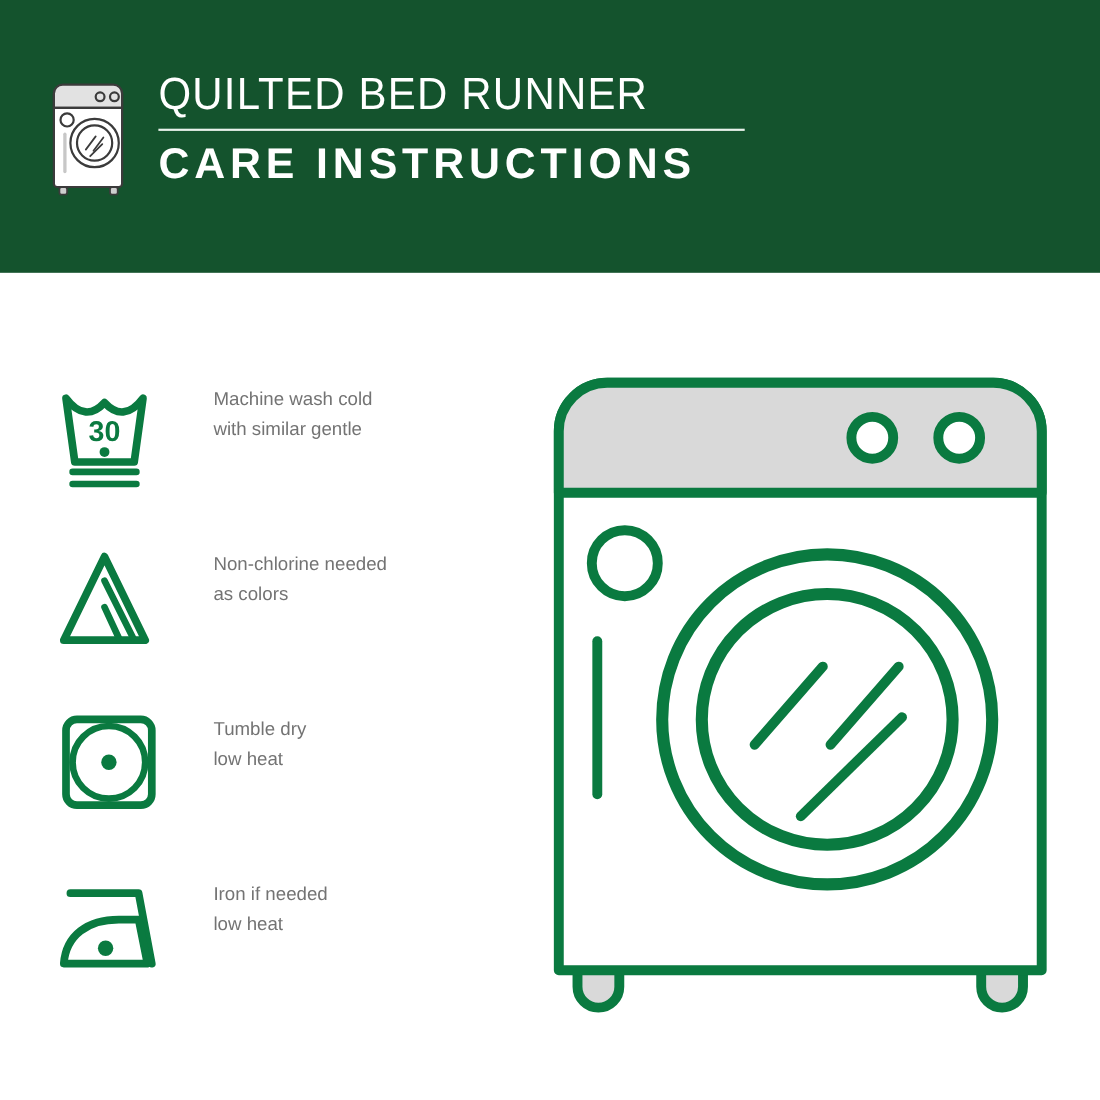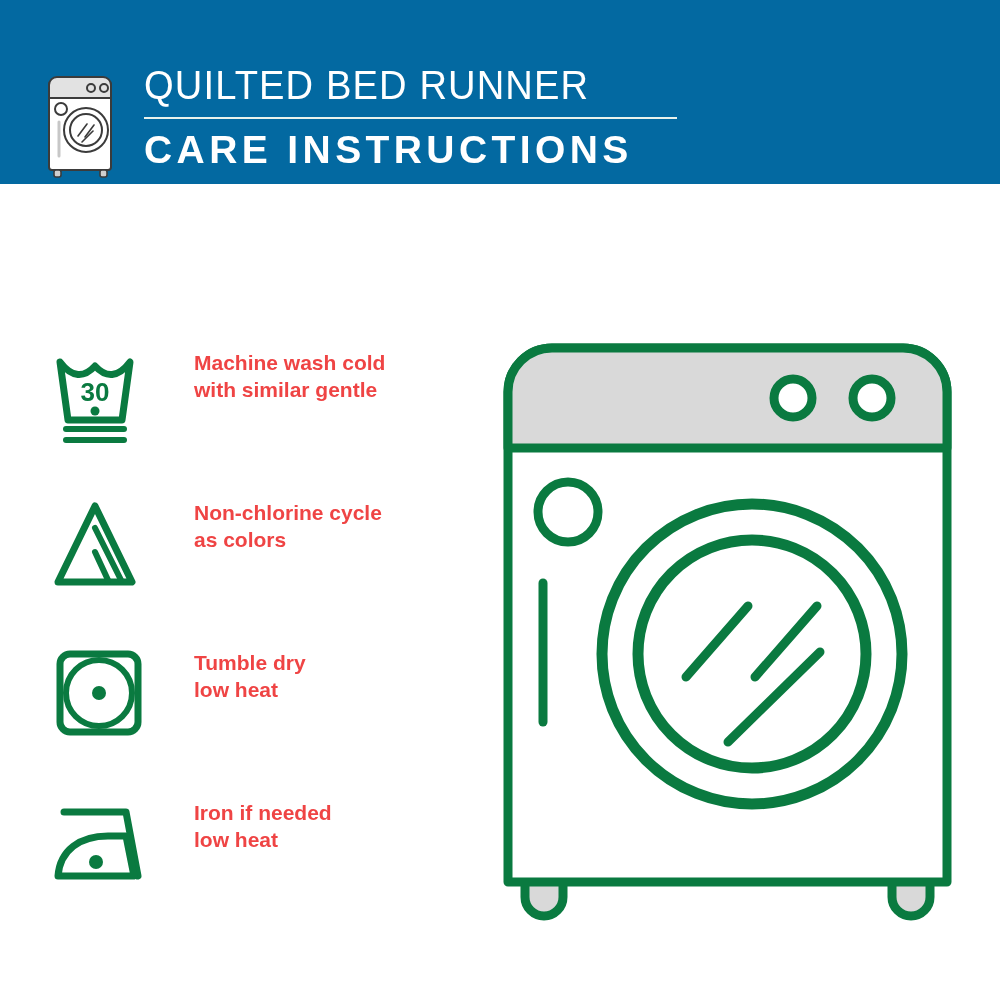--- a/index.html
+++ b/index.html
@@ -14,22 +14,22 @@
     overflow: hidden;
     position: relative;
   }
 
   
   #header-banner {
     position: absolute;
     left: 0;
     top: 0;
     width: 1000px;
-    height: 184px;
-    background: #0369a1;
+    height: 248px;
+    background: #14532d;
     box-sizing: border-box;
   }
   #header-inner {
     position: absolute;
     left: 44px;
     top: 62px;
     display: flex;
     align-items: flex-start;
   }
   #header-logo {
@@ -84,24 +84,24 @@
     width: 112px;
     flex: none;
     display: flex;
     align-items: flex-start;
     justify-content: flex-start;
     padding-top: 6px;
   }
   .care-text {
     padding-left: 32px;
     padding-top: 12px;
-    color: #ef4444;
-    font-size: 21px;
+    color: #737373;
+    font-size: 17px;
     line-height: 26.5px;
-    font-weight: 700;
+    font-weight: 400;
   }
   .care-text .tline {
     display: block;
     white-space: nowrap;
   }
 
   
   #machine-illustration {
     position: absolute;
     left: 490px;
@@ -174,21 +174,21 @@
 
   <div class="care-row">
     <div class="care-symbol">
       <svg viewBox="0 0 112 104" width="112" height="104" aria-hidden="true">
         <path d="M45 12 L82 88 L8 88 Z" fill="none" stroke="#0a7a40" stroke-width="7" stroke-linejoin="round"></path>
         <line x1="45" y1="34" x2="71" y2="86" stroke="#0a7a40" stroke-width="6" stroke-linecap="round"></line>
         <line x1="45" y1="58" x2="58" y2="86" stroke="#0a7a40" stroke-width="6" stroke-linecap="round"></line>
       </svg>
     </div>
     <div class="care-text">
-      <span class="tline">Non-chlorine cycle</span>
+      <span class="tline">Non-chlorine needed</span>
       <span class="tline">as colors</span>
     </div>
   </div>
 
   <div class="care-row">
     <div class="care-symbol">
       <svg viewBox="0 0 112 104" width="112" height="104" aria-hidden="true">
         <rect x="10" y="10" width="78" height="78" rx="10" ry="10" fill="none" stroke="#0a7a40" stroke-width="7"></rect>
         <circle cx="49" cy="49" r="33" fill="none" stroke="#0a7a40" stroke-width="6"></circle>
         <circle cx="49" cy="49" r="7" fill="#0a7a40"></circle>

